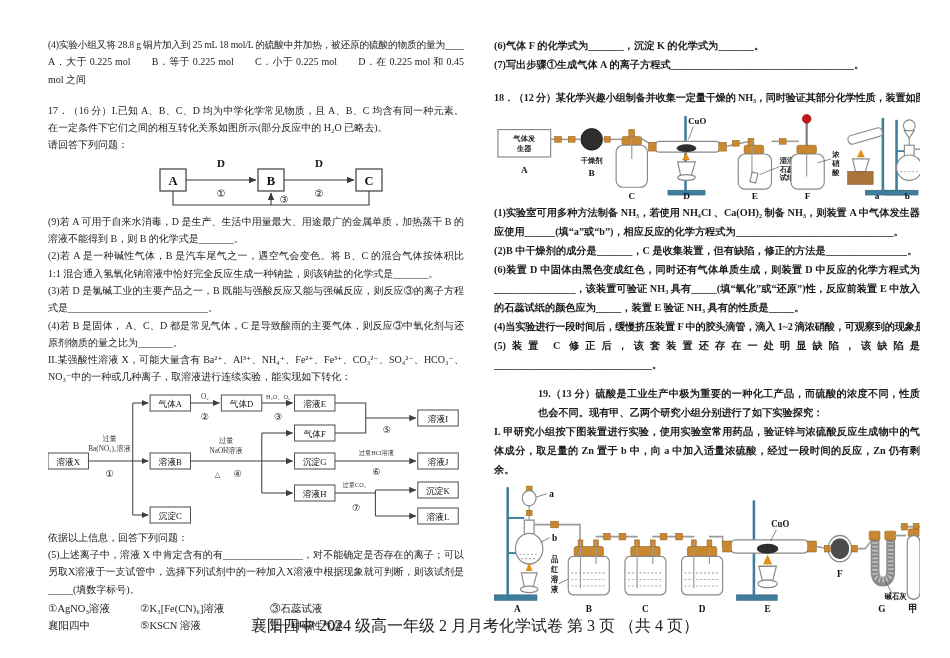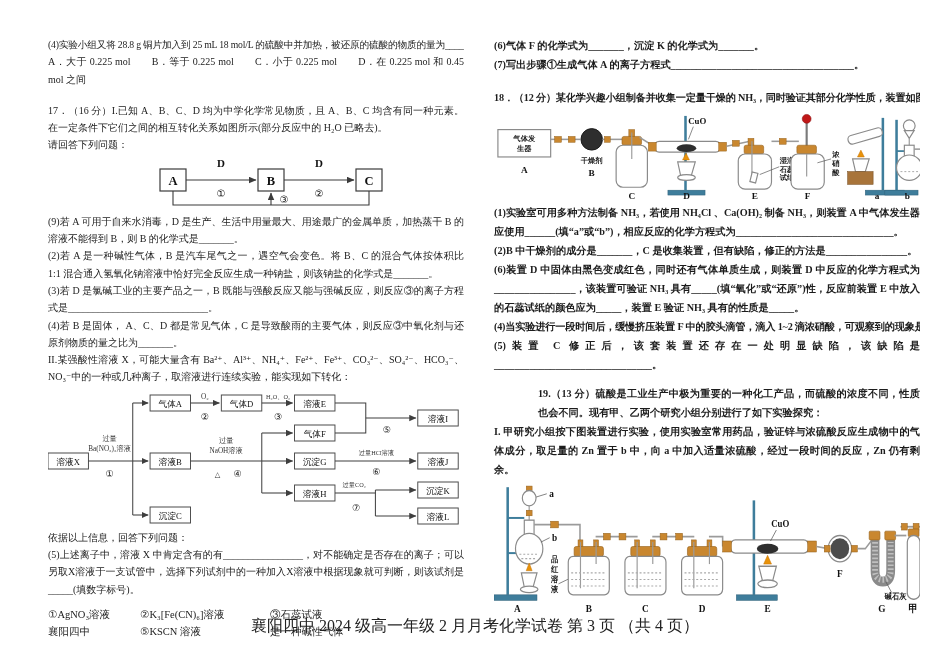--- a/index.html
+++ b/index.html
@@ -10,21 +10,21 @@
   }
   .col{position:absolute;top:36px;}
   .col-left{left:48px;width:416px;}
   .col-right{left:494px;width:426px;font-weight:bold;}
   .ln{margin:0;font-size:10px;line-height:17.3px;text-align:justify;}
   .col-right .ln{font-size:10.2px;line-height:19px;}
   .one{white-space:nowrap;font-size:9.7px;letter-spacing:-0.2px;overflow:hidden;}
   .mt14{margin-top:14px;}
   .mt10{margin-top:10px;margin-left:44px;}
   .mt6{margin-top:6px;}
-  .reagents{margin-top:8px;}
+  .reagents{margin-top:2px;}
   .rg-row{display:flex;font-size:10.5px;line-height:17.3px;}
   .rg-row span:nth-child(1){width:92px;}
   .rg-row span:nth-child(2){width:130px;}
   .footer{
     position:absolute;left:0;top:616px;width:100%;text-align:center;
     font-size:16px;color:#222;
   }
   svg{display:block;}
   svg text{font-family:"Liberation Serif","DejaVu Serif",serif;fill:#111;}
   

